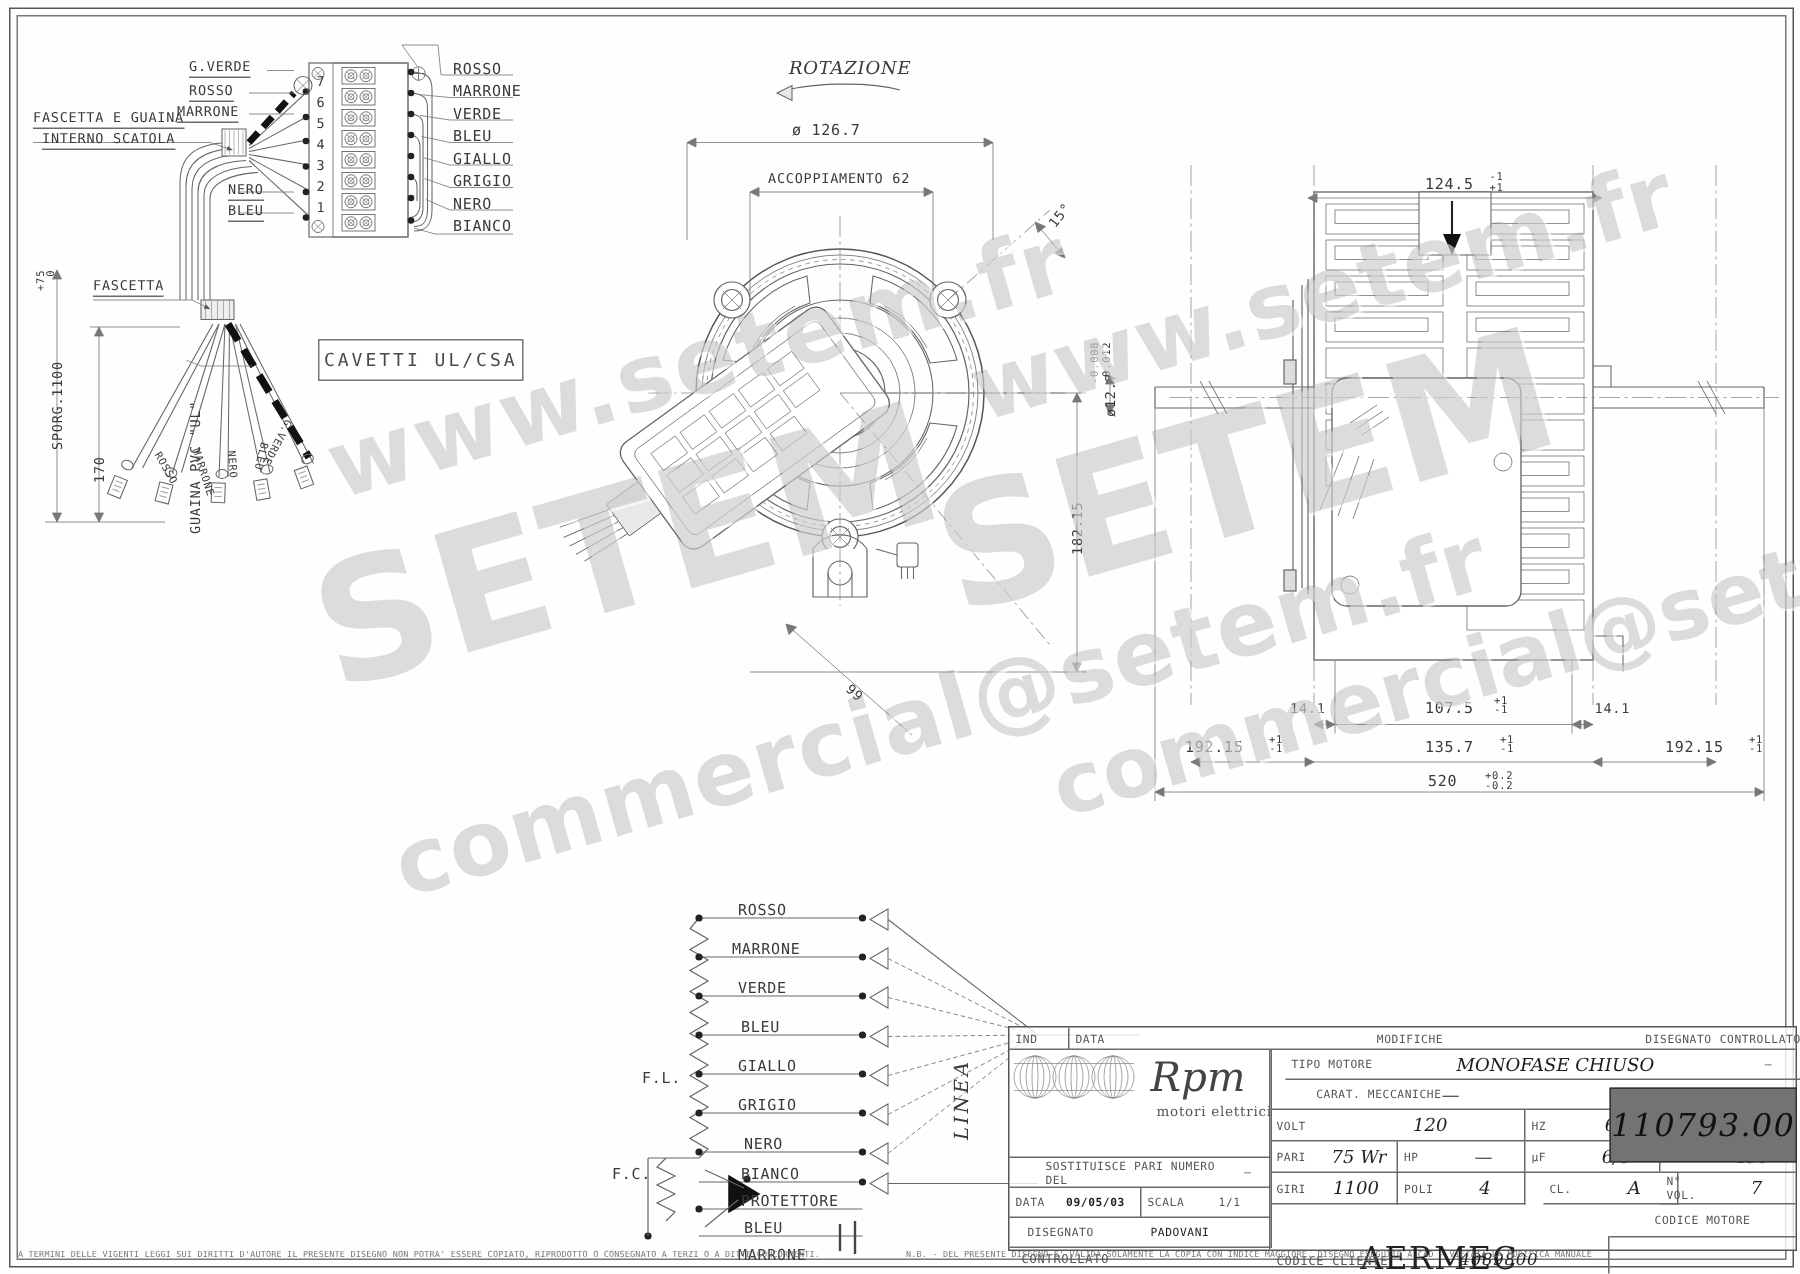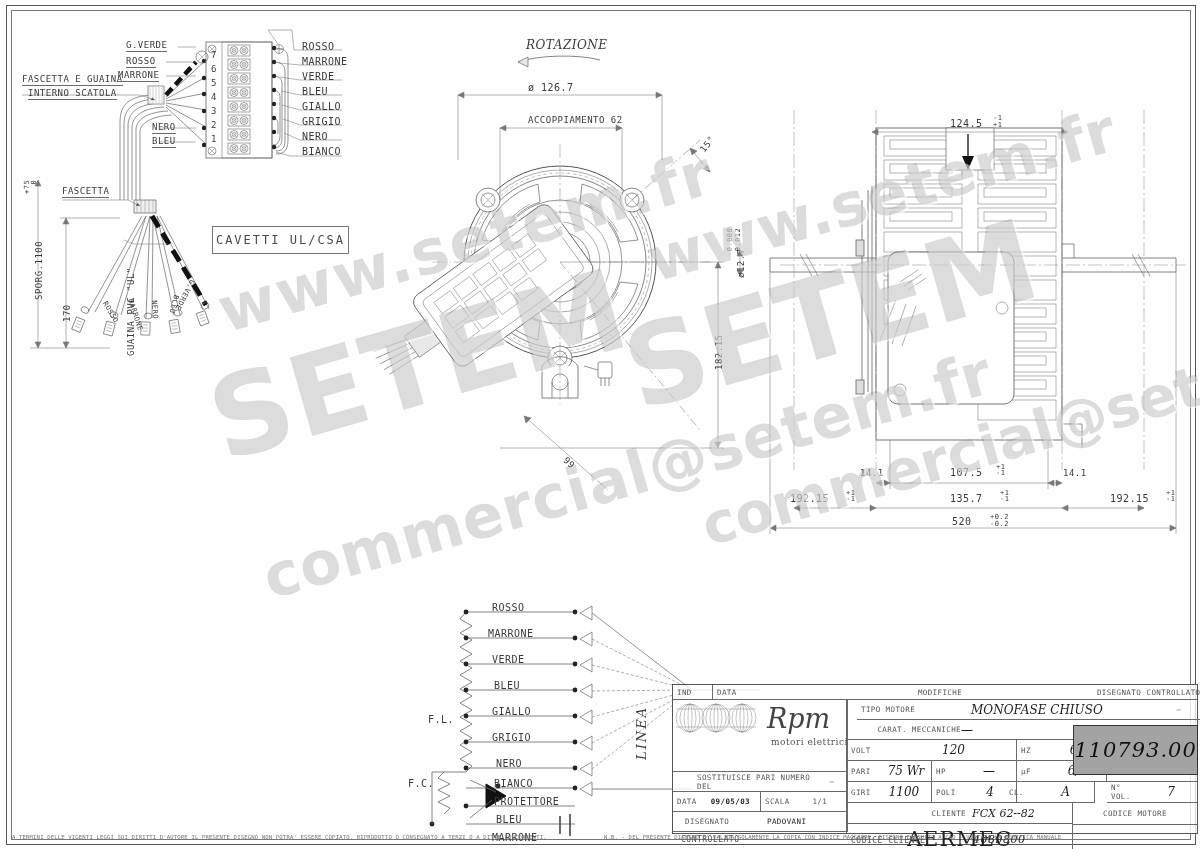--- a/index.html
+++ b/index.html
@@ -37,21 +37,21 @@
   
   .tb{position:absolute;left:672px;top:684px;width:524px;height:148px;
       border:1px solid #555;background:rgba(255,255,255,.80);}
   .tb .cell{position:absolute;box-sizing:border-box;border-right:1px solid #6a6a6a;
             border-bottom:1px solid #6a6a6a;display:flex;align-items:center;}
   .tb .cl{font-size:7.5px;color:#555;padding-left:4px;letter-spacing:.4px;}
   .tb .cv{font-family:"DejaVu Serif","Liberation Serif",serif;font-style:italic;
           font-size:12px;color:#1d1d1d;}
   .tb .ctr{justify-content:center;}
   .motorcode{position:absolute;left:400px;top:40px;width:123px;height:48px;border:1.6px solid #333;
-             background:#a3a3a3;display:flex;align-items:center;justify-content:center;}
+             background:#737373;display:flex;align-items:center;justify-content:center;}
   .motorcode span{font-family:"DejaVu Serif","Liberation Serif",serif;font-style:italic;
                   font-size:21px;color:#111;letter-spacing:1px;}
   .logo{position:absolute;left:2px;top:16px;width:175px;height:56px;}
   .logo .rpm{position:absolute;left:92px;top:2px;font-family:"DejaVu Serif","Liberation Serif",serif;
              font-style:italic;font-size:27px;color:#444;}
   .logo .sub{position:absolute;left:96px;top:36px;font-family:"DejaVu Serif","Liberation Serif",serif;
              font-size:9px;color:#555;letter-spacing:.5px;}
 
   .footer{position:absolute;left:12px;top:834px;width:1176px;font-size:5.6px;color:#777;
           letter-spacing:.15px;white-space:nowrap;}
@@ -610,21 +610,21 @@
   <div class="txt t7" style="left:180px;top:296px;transform:rotate(104deg);transform-origin:0 0;">BLEU</div>
   <div class="txt t7" style="left:196px;top:282px;transform:rotate(118deg);transform-origin:0 0;">G.VERDE</div>
 
   <div class="boxlbl" style="left:212px;top:226px;width:135px;height:26px;">
     <span>CAVETTI UL/CSA</span>
   </div>
 
   <div class="txt t12 ital" style="left:526px;top:38px;">ROTAZIONE</div>
 
   <div class="txt t10" style="left:528px;top:82px;">ø 126.7</div>
-  <div class="txt t9" style="left:528px;top:115px;">ACCOPPIAMENTO 62</div>
+  <div class="txt t9" style="left:512px;top:115px;">ACCOPPIAMENTO 62</div>
   <div class="txt t9" style="left:698px;top:148px;transform:rotate(-52deg);transform-origin:0 0;">15°</div>
   <div class="txt t9 vert" style="left:736px;top:278px;">ø12.7</div>
   <div class="txt t7 vert" style="left:726px;top:256px;">-0.008</div>
   <div class="txt t7 vert" style="left:734px;top:256px;">-0.012</div>
   <div class="txt t9 vert" style="left:714px;top:370px;">182.15</div>
   <div class="txt t9" style="left:568px;top:455px;transform:rotate(42deg);transform-origin:0 0;">99</div>
 
   <div class="txt t10" style="left:950px;top:118px;">124.5</div>
   <div class="txt t7" style="left:993px;top:114px;">-1</div>
   <div class="txt t7" style="left:993px;top:121px;">+1</div>
@@ -759,21 +759,21 @@
       <span class="cl" style="width:28px;text-align:center;">—</span>
     </div>
     <div class="cell" style="left:174px;top:97px;width:85px;height:21px;">
       <span class="cl" style="width:26px;">GIRI</span>
       <span class="cv" style="flex:1;text-align:center;">1100</span>
     </div>
     <div class="cell" style="left:259px;top:97px;width:85px;height:21px;">
       <span class="cl" style="width:28px;">POLI</span>
       <span class="cv" style="flex:1;text-align:center;">4</span>
     </div>
-    <div class="cell" style="left:332px;top:97px;width:90px;height:21px;">
+    <div class="cell" style="left:356px;top:97px;width:90px;height:21px;">
       <span class="cl" style="width:28px;">CL.</span>
       <span class="cv" style="flex:1;text-align:center;">A</span>
     </div>
     <div class="cell" style="left:434px;top:97px;width:90px;height:21px;border-right:none;justify-content:flex-end;">
       <span class="cl" style="width:34px;">N° VOL.</span>
       <span class="cv" style="flex:1;text-align:center;">7</span>
     </div>
 
     <div class="cell" style="left:0;top:107px;width:88px;height:20px;">
       <span class="cl">DATA</span>
@@ -783,24 +783,20 @@
       <span class="cl">SCALA</span>
       <span class="cl" style="flex:1;text-align:center;">1/1</span>
     </div>
     <div class="cell" style="left:0;top:127px;width:174px;height:20px;">
       <span class="cl" style="width:78px;padding-left:12px;">DISEGNATO</span>
       <span class="cl" style="flex:1;color:#222;">PADOVANI</span>
     </div>
     <div class="cell" style="left:0;top:147px;width:174px;height:1px;border-bottom:none;"></div>
     <div class="txt t8" style="left:8px;top:150px;color:#555;">CONTROLLATO</div>
 
-    <div class="cell" style="left:174px;top:118px;width:226px;height:21px;">
-      <span class="cl" style="flex:1;text-align:right;padding-right:6px;">CLIENTE</span>
-      <span class="cv" style="width:100px;font-size:11px;">FCX 62--82</span>
-    </div>
     <div class="cell ctr" style="left:174px;top:139px;width:226px;height:30px;border-bottom:none;">
       <span style="font-family:'DejaVu Serif','Liberation Serif',serif;font-size:21px;color:#222;letter-spacing:1px;">AERMEC</span>
     </div>
     <div class="txt t8" style="left:178px;top:151px;color:#555;">CODICE CLIENTE</div>
     <div class="txt t11 ital" style="left:300px;top:148px;color:#222;">4089800</div>
 
     <div class="cell ctr" style="left:400px;top:118px;width:124px;height:22px;border-right:none;">
       <span class="cl" style="padding:0;">CODICE MOTORE</span>
     </div>
     <div class="motorcode">

